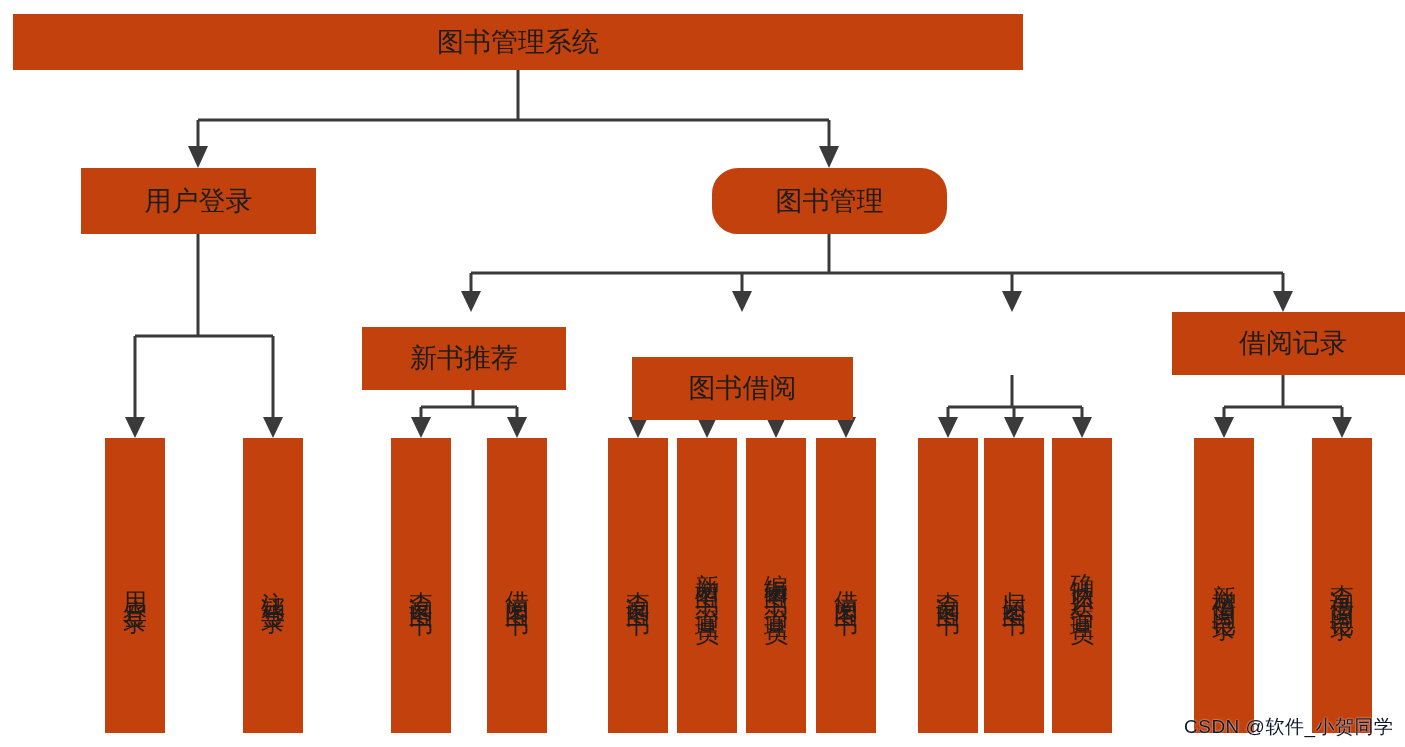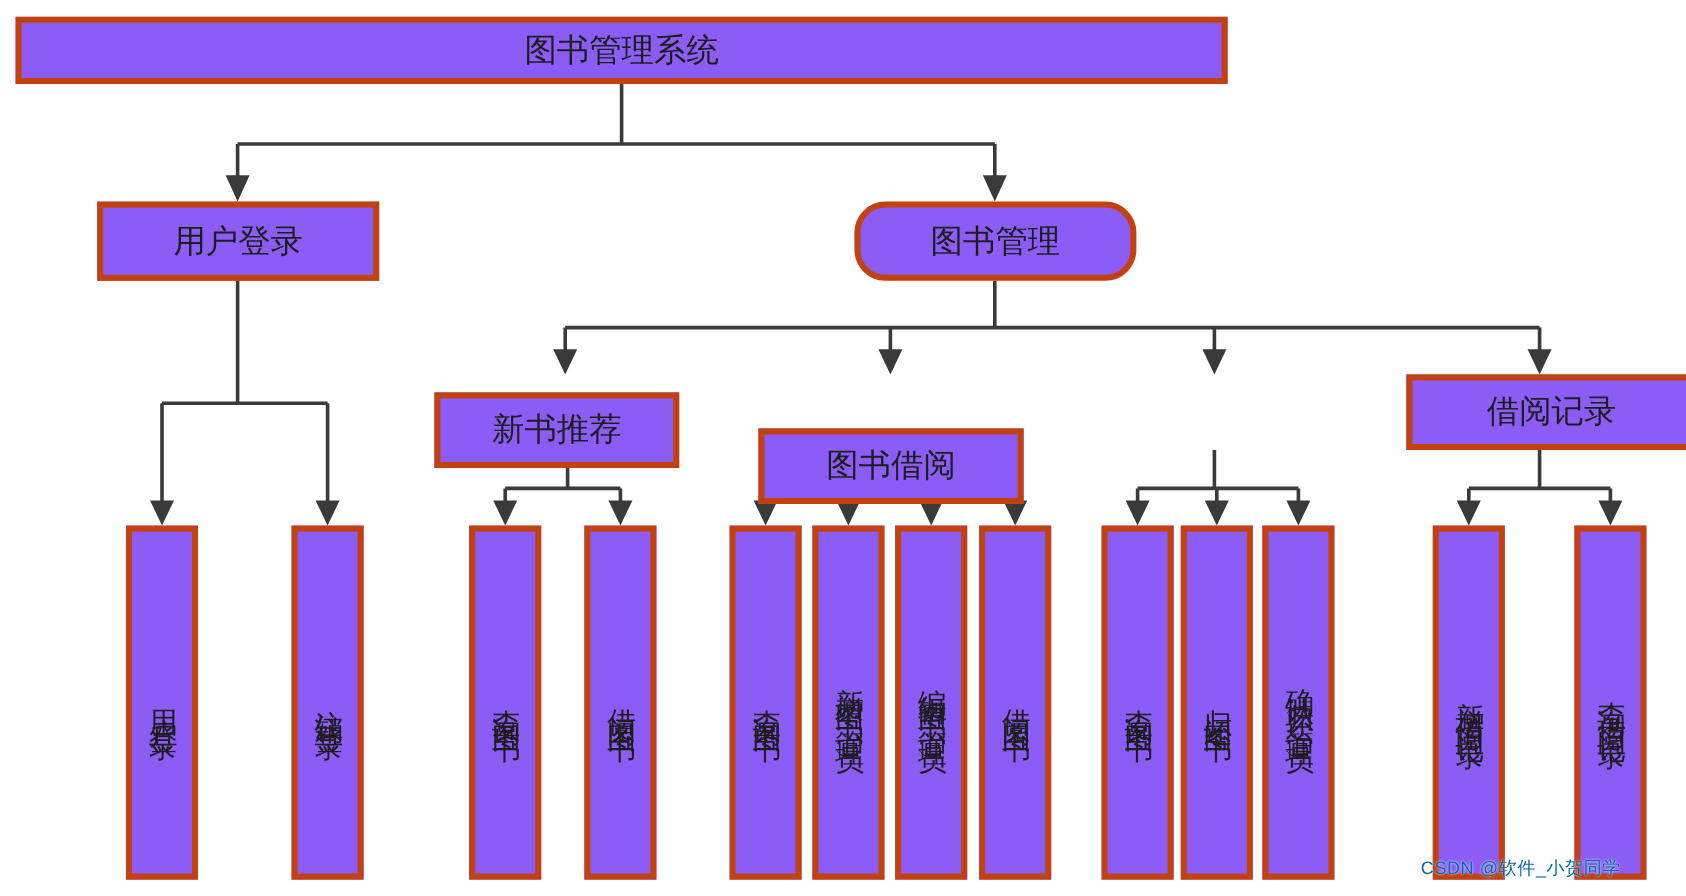--- a/index.html
+++ b/index.html
@@ -12,22 +12,22 @@
     overflow: hidden;
   }
   #wires {
     position: absolute;
     left: 0; top: 0;
     z-index: 0;
   }
   .box {
     position: absolute;
     box-sizing: border-box;
-    background: #8b5cf6;
-    border: 5px solid #c2410c;
+    background: #c2410c;
+    border: 3px solid #c2410c;
     display: flex;
     align-items: center;
     justify-content: center;
     color: #1d1d1d;
     font-size: 27px;
     line-height: 1;
     z-index: 1;
     white-space: nowrap;
   }
   .leaf {
@@ -35,22 +35,22 @@
     text-orientation: mixed;
     font-size: 24px;
     letter-spacing: 7px;
     white-space: normal;
   }
   #watermark {
     position: absolute;
     left: 1184px;
     top: 714px;
     z-index: 3;
-    font-size: 15px;
-    color: #0369a1;
+    font-size: 19px;
+    color: #0f172a;
     letter-spacing: 0.5px;
     text-shadow: 0 0 2px #ffffff;
     white-space: nowrap;
   }
 </style>
 </head>
 <body>
 
 <div id="stage">
 

